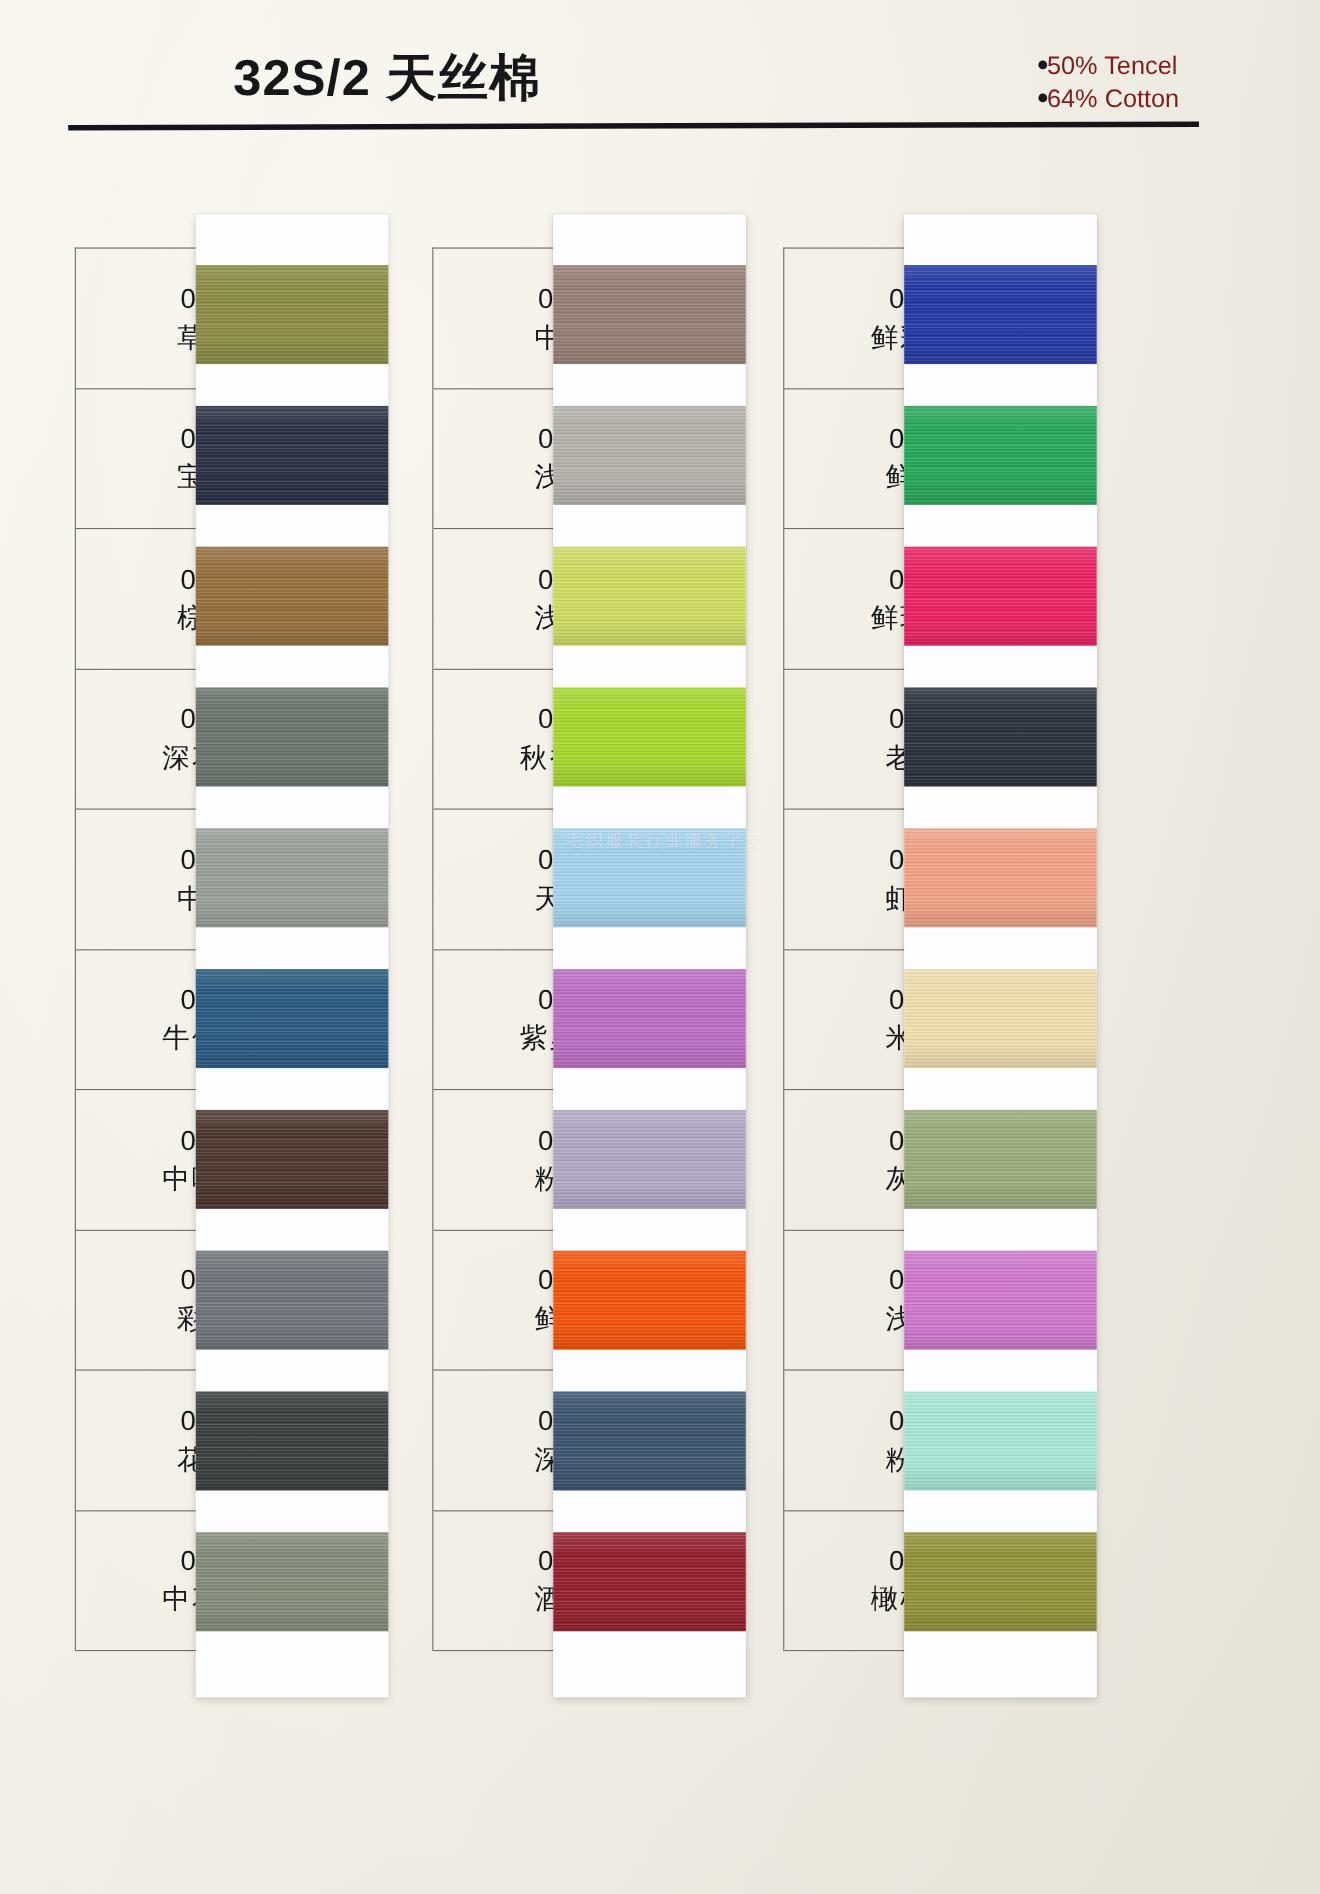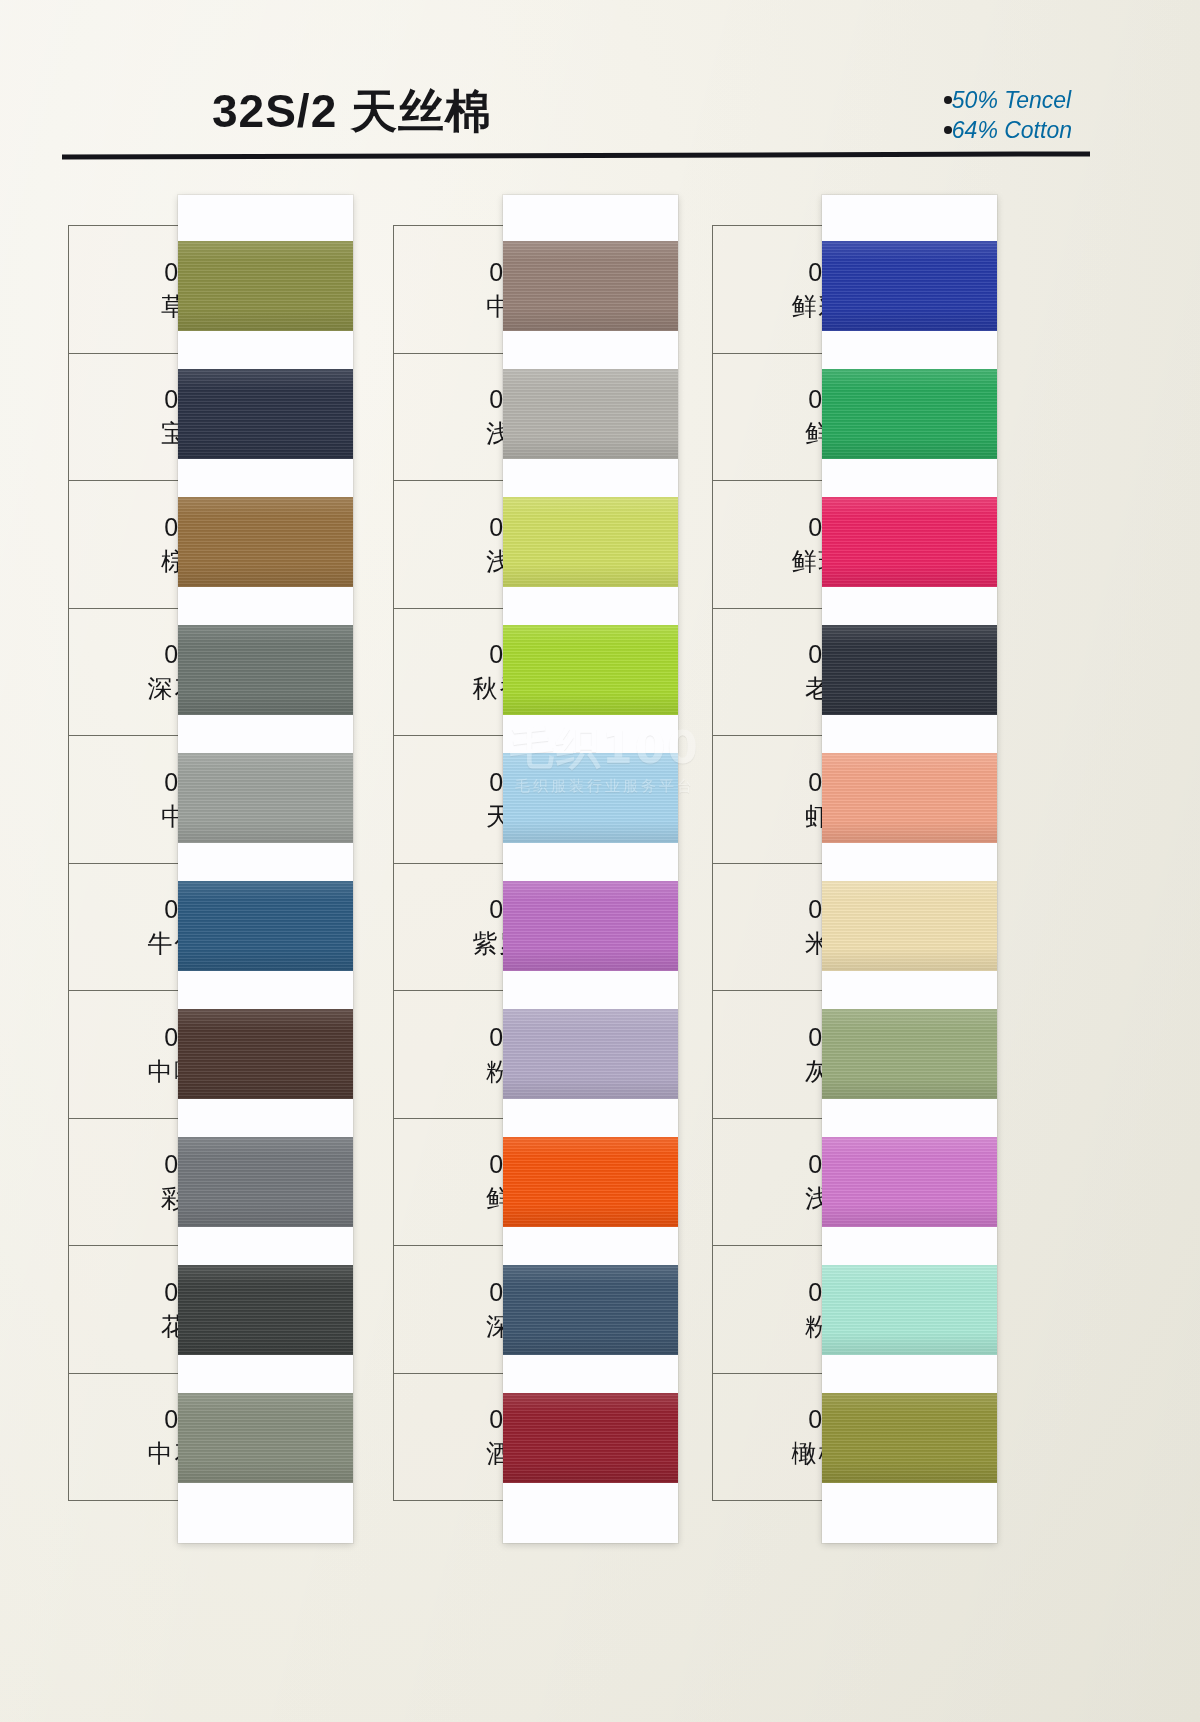--- a/index.html
+++ b/index.html
@@ -17,38 +17,37 @@
       radial-gradient(ellipse at 30% 20%, #f7f5ee 0%, #f1efe6 55%, #eceade 100%);
   }
   .paper:after{
     content:"";position:absolute;inset:0;
     background:linear-gradient(105deg, rgba(255,255,255,.35) 0%, rgba(0,0,0,0) 40%, rgba(0,0,0,.03) 100%);
     pointer-events:none;
   }
 
   
   .header{
-    position:absolute;left:62px;top:38px;width:1028px;height:82px;margin-top:41px;
+    position:absolute;left:62px;top:38px;width:1028px;height:82px;
   }
   .title{
     position:absolute;left:150px;top:2px;
     font-size:46px;font-weight:bold;letter-spacing:1px;
     color:#17171a;
     font-family:"Liberation Sans","DejaVu Sans",sans-serif;
     white-space:nowrap;
   }
   .comp{
     position:absolute;right:18px;top:6px;
     text-align:left;
   }
   .comp .line{
     display:flex;align-items:center;
-    font-size:23px;color:#0369a1;line-height:30px;
+    font-size:23px;color:#7f1d1d;line-height:30px;
     white-space:nowrap;
-    font-style:italic;
   }
   .comp .dot{
     width:8px;height:8px;border-radius:50%;background:#18181b;flex:0 0 auto;
   }
   .rule{
     position:absolute;left:0;top:74px;width:1028px;height:5px;
     background:#14141a;
     transform:rotate(-0.18deg);
   }
 
@@ -353,15 +352,14 @@
       <div class="band" style="background-color: rgb(169, 232, 213);"></div>
       <div class="gap"></div>
       <div class="band" style="background-color: rgb(146, 147, 58);"></div>
       <div class="tail"></div>
     </div>
   </div>
 
 </div>
 
 <div class="watermark">
-  <div class="wm-main">毛织100</div>
   <div class="wm-sub">毛织服装行业服务平台</div>
 </div>
 
 </body></html>

